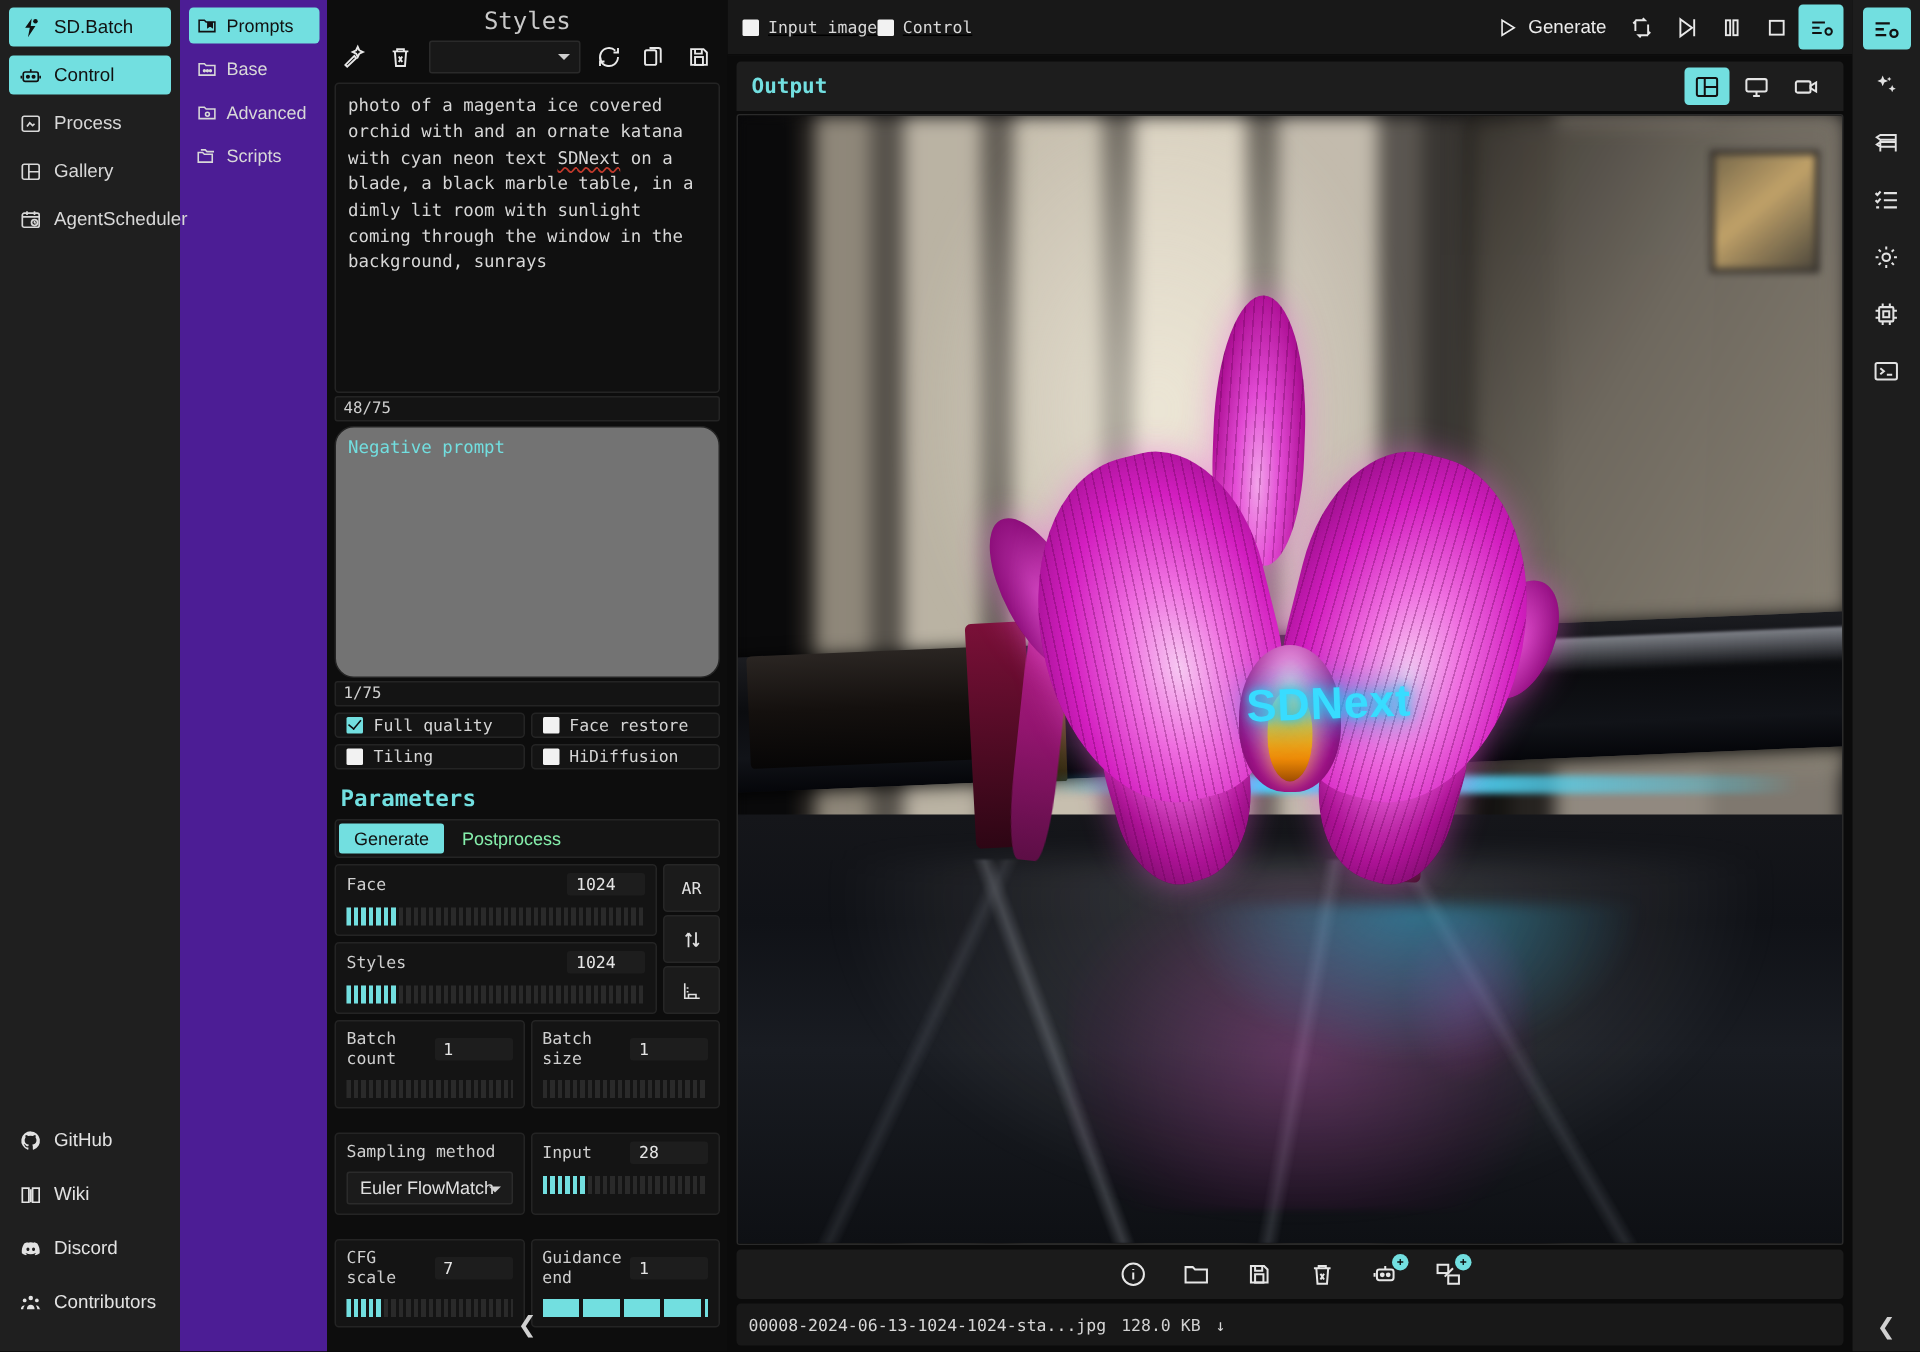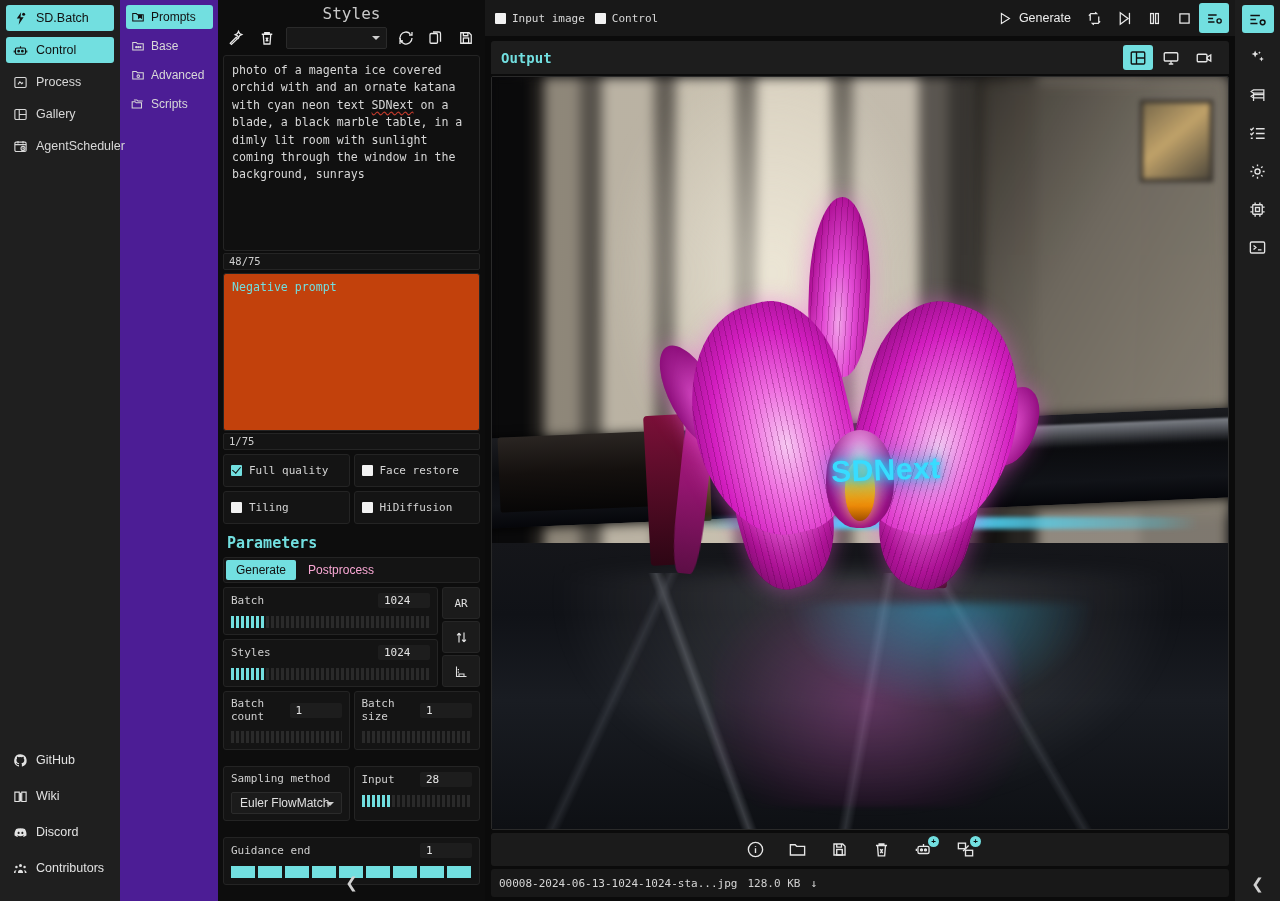--- a/index.html
+++ b/index.html
@@ -84,30 +84,30 @@
   .promptbox .ul {
     text-decoration: underline; text-decoration-style: wavy;
     text-decoration-color: #c0392b; text-underline-offset: 2px;
   }
   .counter {
     background: #141414; border: 1px solid #242424; border-radius: 2px;
     margin: 0 1px 3px 1px; height: 17px; line-height: 15px; padding: 0 5px;
     font-family: "DejaVu Sans Mono", monospace; font-size: 10.5px; color: #cfcfcf;
   }
   .negbox {
-    background: #c2410c; border: 1px solid #242424; border-radius: 3px;
+    background: #737373; border: 1px solid #242424; border-radius: 13px;
     margin: 0 1px 2px 1px; height: 169px; padding: 6px 8px;
     font-family: "DejaVu Sans Mono", monospace;
     font-size: 11.6px; color: #72dfe0; cursor: text;
   }
 
   .cbrow { display: flex; gap: 4px; margin: 1px 1px 3px 1px; }
   .cbox {
     flex: 1 1 0; background: #141414; border: 1px solid #242424; border-radius: 3px;
-    height: 33px; display: flex; align-items: center; gap: 7px; padding: 0 7px;
+    height: 17px; display: flex; align-items: center; gap: 7px; padding: 0 7px;
     font-family: "DejaVu Sans Mono", monospace; font-size: 11px; color: #d4d4d4;
     cursor: pointer;
   }
   .chk {
     width: 11px; height: 11px; flex: 0 0 11px; background: #f2f2f2;
     border-radius: 1px; position: relative;
   }
   .chk.on { background: #72dfe0; }
   .chk.on::after {
     content: ""; position: absolute; left: 3px; top: 0px;
@@ -119,21 +119,21 @@
     color: #72dfe0; font-size: 15px; font-weight: bold;
     font-family: "DejaVu Sans Mono", monospace;
     padding: 7px 5px 5px 5px;
   }
   .tabsbar {
     display: flex; background: #141414; border: 1px solid #242424;
     border-radius: 3px; margin: 0 1px 4px 1px; padding: 2px; gap: 2px;
   }
   .tabbtn {
     padding: 3px 10px; font-size: 12px; border-radius: 2px;
-    color: #f9a8d4; cursor: pointer;
+    color: #86efac; cursor: pointer;
   }
   .tabbtn.active { background: #72dfe0; color: #111; }
 
   .paramgrid { display: flex; gap: 4px; margin: 0 1px 4px 1px; }
   .paramcol { flex: 1 1 auto; min-width: 0; }
   .sidecol { width: 38px; flex: 0 0 38px; display: flex; flex-direction: column; gap: 2px; }
   .sidebtn {
     flex: 1 1 0; background: #1b1b1b; border: 1px solid #262626; border-radius: 3px;
     display: flex; align-items: center; justify-content: center;
     color: #e0e0e0; font-size: 11px; font-family: "DejaVu Sans Mono", monospace;
@@ -188,21 +188,21 @@
     display: flex; align-items: center; justify-content: center;
     color: #d0d0d0; font-size: 15px; cursor: pointer;
   }
 
   
   .main { flex: 1 1 auto; display: flex; flex-direction: column; background: #0b0b0b; min-width:0; }
   .topbar {
     height: 37px; background: #181818; display: flex; align-items: center;
     padding: 0 6px 0 10px; gap: 0; border-bottom: 1px solid #0b0b0b;
   }
-  .topchecks { display: flex; align-items: center; gap: 10px; }
+  .topchecks { display: flex; align-items: center; gap: 0; text-decoration: underline; }
   .topcheck {
     display: flex; align-items: center; gap: 6px;
     font-family: "DejaVu Sans Mono", monospace; font-size: 11px; color: #d8d8d8;
     cursor: pointer;
   }
   .flexspace { flex: 1 1 auto; }
   .genbtn {
     display: flex; align-items: center; gap: 7px; cursor: pointer;
     color: #ededed; font-size: 12.5px; padding: 0 8px;
   }
@@ -651,21 +651,21 @@
 
       <div class="tabsbar">
         <div class="tabbtn active">Generate</div>
         <div class="tabbtn">Postprocess</div>
       </div>
 
       <div class="paramgrid">
         <div class="paramcol">
           <div class="slider">
             <div class="srow">
-              <span class="slabel">Batch</span>
+              <span class="slabel">Face</span>
               <span class="sval">1024</span>
             </div>
             <div class="track">
                 <div class="fill" style="width:17%"></div>
               </div>
           </div>
           <div class="slider" style="margin-bottom:0">
             <div class="srow">
               <span class="slabel">Styles</span>
               <span class="sval">1024</span>
@@ -734,20 +734,29 @@
           </div>
           <div class="track">
               <div class="fill" style="width:28%"></div>
             </div>
         </div>
       </div>
 
       <div class="halfrow">
         <div class="slider">
           <div class="srow">
+            <span class="slabel">CFG scale</span>
+            <span class="sval">7</span>
+          </div>
+          <div class="track">
+              <div class="fill" style="width:23%"></div>
+            </div>
+        </div>
+        <div class="slider">
+          <div class="srow">
             <span class="slabel">Guidance end</span>
             <span class="sval">1</span>
           </div>
           <div class="track blocky">
               <div class="fill" style="width:100%"></div>
             </div>
         </div>
       </div>
 
       <div class="collapse-left">

